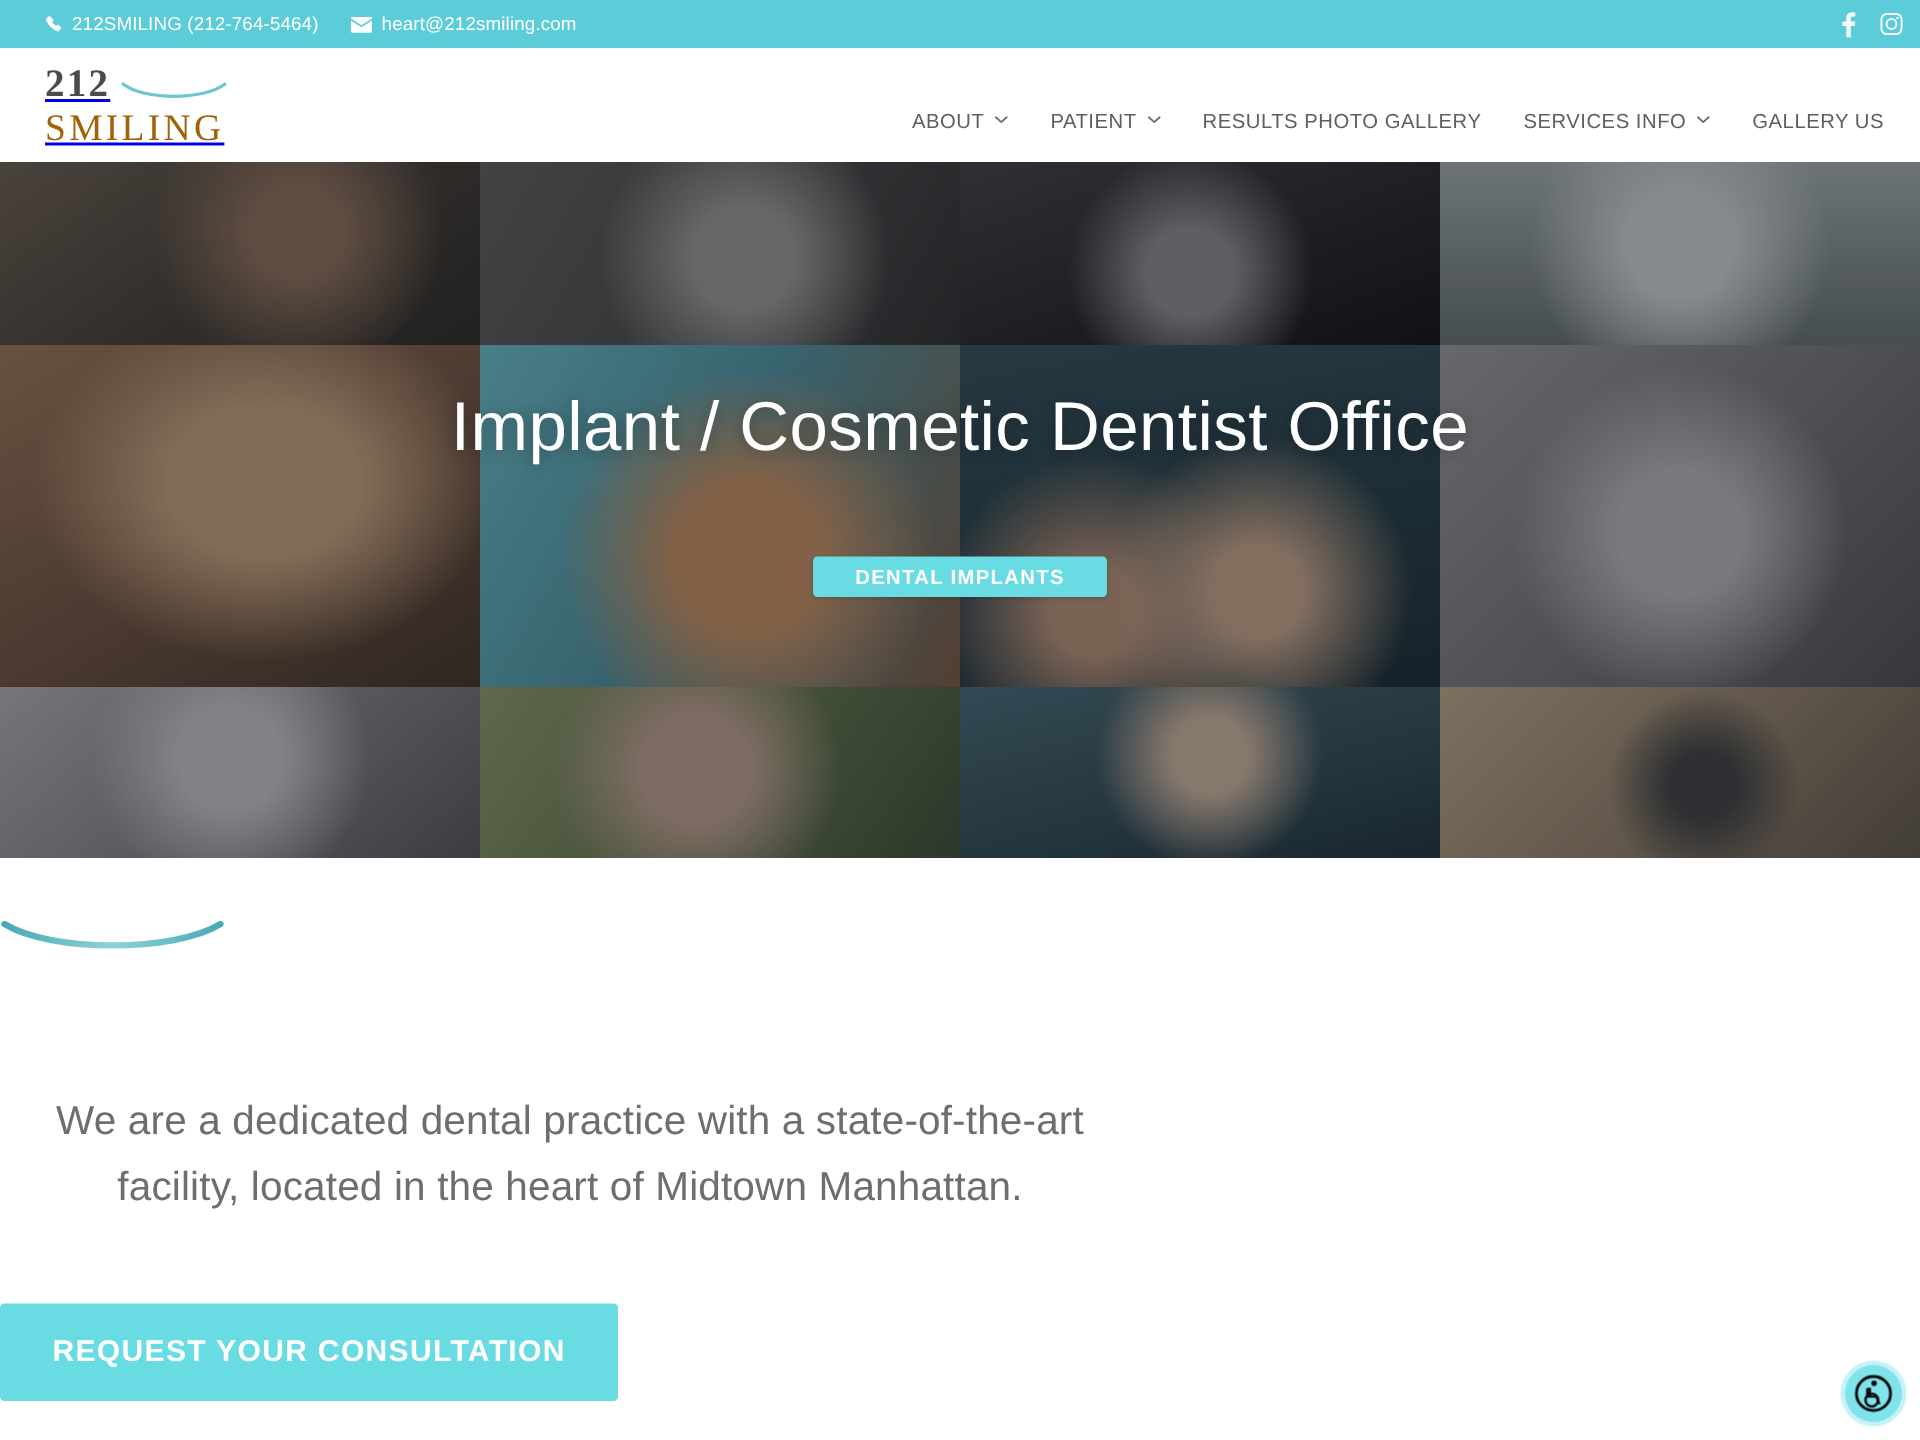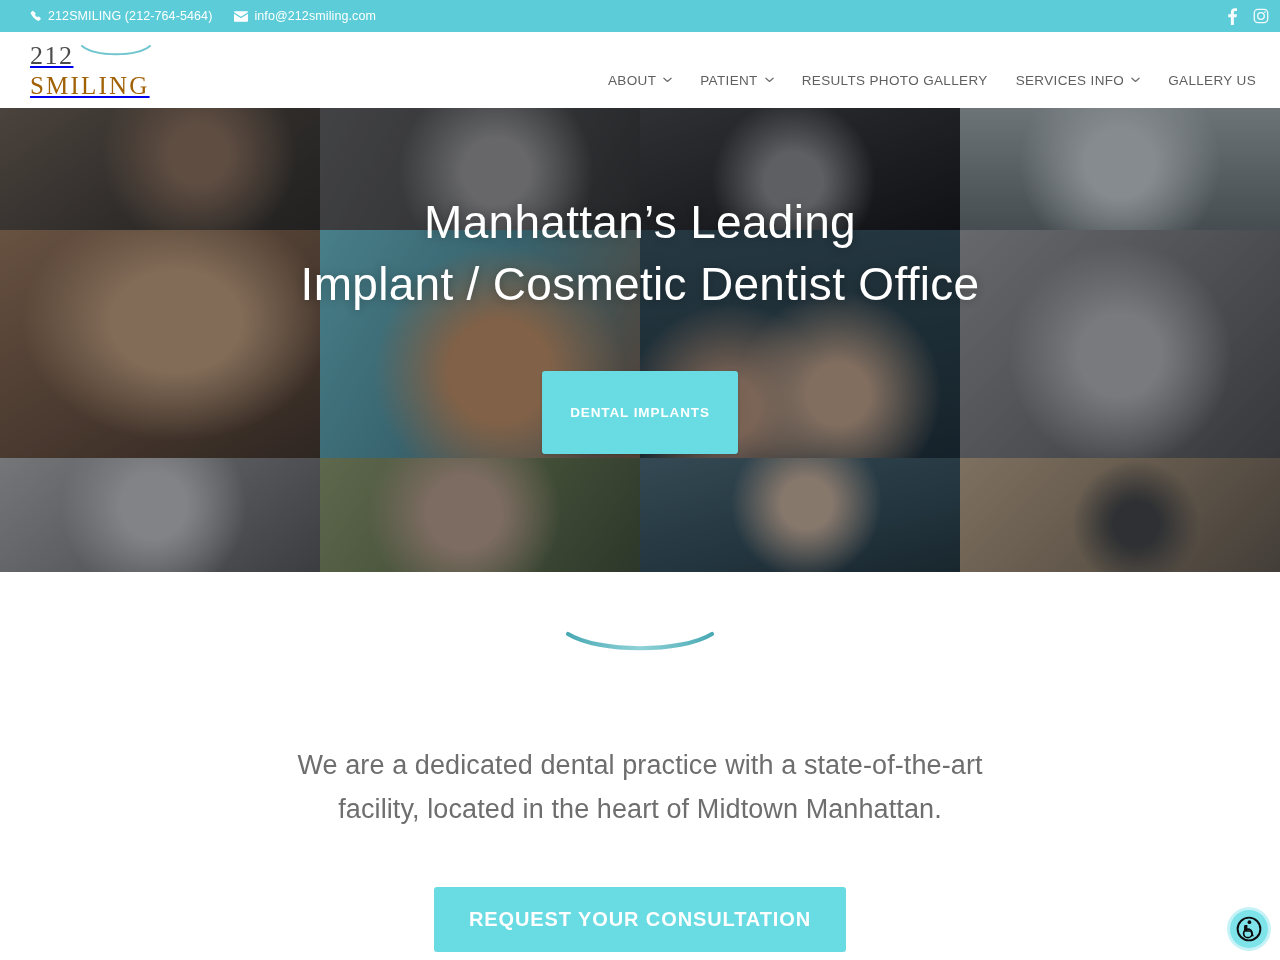--- a/index.html
+++ b/index.html
@@ -35,21 +35,21 @@
     height: 76px;
     background: #ffffff;
     display: flex;
     align-items: center;
     padding: 0 24px 0 30px;
     position: relative;
     z-index: 5;
   }
   .logo { display: flex; flex-direction: column; line-height: 1; cursor: pointer; }
   .logo-row1 {
-    display: flex; align-items: flex-start; gap: 6px;
+    display: flex; align-items: flex-end; gap: 6px; font-weight: bold;
   }
   .logo-212 {
     font-family: "Liberation Serif", serif;
     font-size: 26px; color: #4b4b4b; letter-spacing: 1.5px;
   }
   .logo-smiling {
     font-family: "Liberation Serif", serif;
     font-size: 25px; color: #a16207; letter-spacing: 2.2px;
     margin-top: 4px;
   }
@@ -108,33 +108,32 @@
     gap: 104px;
   }
   .btn {
     background: #68dbe3;
     color: #ffffff;
     border: none;
     border-radius: 3px;
     font-size: 13.5px;
     font-weight: bold;
     letter-spacing: .9px;
-    padding: 34px 28px;
+    padding: 6px 28px;
     cursor: pointer;
     font-family: "Liberation Sans", sans-serif;
     box-shadow: 0 1px 3px rgba(0,0,0,.12);
   }
 
   
   .intro {
     background: #ffffff;
-    padding-top: 58px;
+    padding-top: 40px;
     display: flex;
     flex-direction: column;
-    align-items: center;
   }
   .smile-divider { line-height: 0; }
   .intro-text {
     margin-top: 88px;
     width: 760px;
     text-align: center;
     font-size: 27px;
     font-weight: 300;
     line-height: 1.62;
     color: #6e6e6e;
@@ -180,21 +179,21 @@
       </span>
       <span>212SMILING (212-764-5464)</span>
     </a>
     <a class="contact-item" href="#">
       <span class="ico">
         <svg width="14" height="11" viewBox="0 0 16 12" fill="#ffffff">
           <path d="M0 1.2 8 6.3l8-5.1V.8A.8.8 0 0 0 15.2 0H.8A.8.8 0 0 0 0 .8z"></path>
           <path d="M0 2.8v8.4c0 .44.36.8.8.8h14.4a.8.8 0 0 0 .8-.8V2.8L8 7.9z"></path>
         </svg>
       </span>
-      <span>info@212smiling.com</span>
+      <span>heart@212smiling.com</span>
     </a>
   </div>
   <div class="topbar-right">
     <a class="social-ico" href="#">
       <svg width="9" height="17" viewBox="0 0 9 17" fill="#ffffff">
         <path d="M5.9 17V9.3h2.6l.4-3H5.9V4.4c0-.87.24-1.46 1.49-1.46H9V.26C8.73.22 7.79.13 6.7.13 4.42.13 2.86 1.52 2.86 4.08v2.2H.25v3h2.61V17z"></path>
       </svg>
     </a>
     <a class="social-ico" href="#">
       <svg width="16" height="16" viewBox="0 0 20 20" fill="none" stroke="#ffffff" stroke-width="1.6">
@@ -317,21 +316,21 @@
       <div class="img" style="background:
         radial-gradient(circle at 55% 58%, #3a3a3a 0 12%, rgba(0,0,0,0) 34%),
         linear-gradient(135deg,#c3a886 0%,#8f7a60 55%,#5e5143 100%);"></div>
     </div>
   </div>
 
   <div class="hero-scrim"></div>
 
   <div class="hero-content">
     <h1 class="hero-title">
-      <span>Manhattan’s Leading</span><br>
+      <br>
       <span>Implant / Cosmetic Dentist Office</span>
     </h1>
     <div class="hero-buttons">
       <button class="btn">DENTAL IMPLANTS</button>
     </div>
   </div>
 </section>
 
 <section class="intro">
   <div class="smile-divider">

